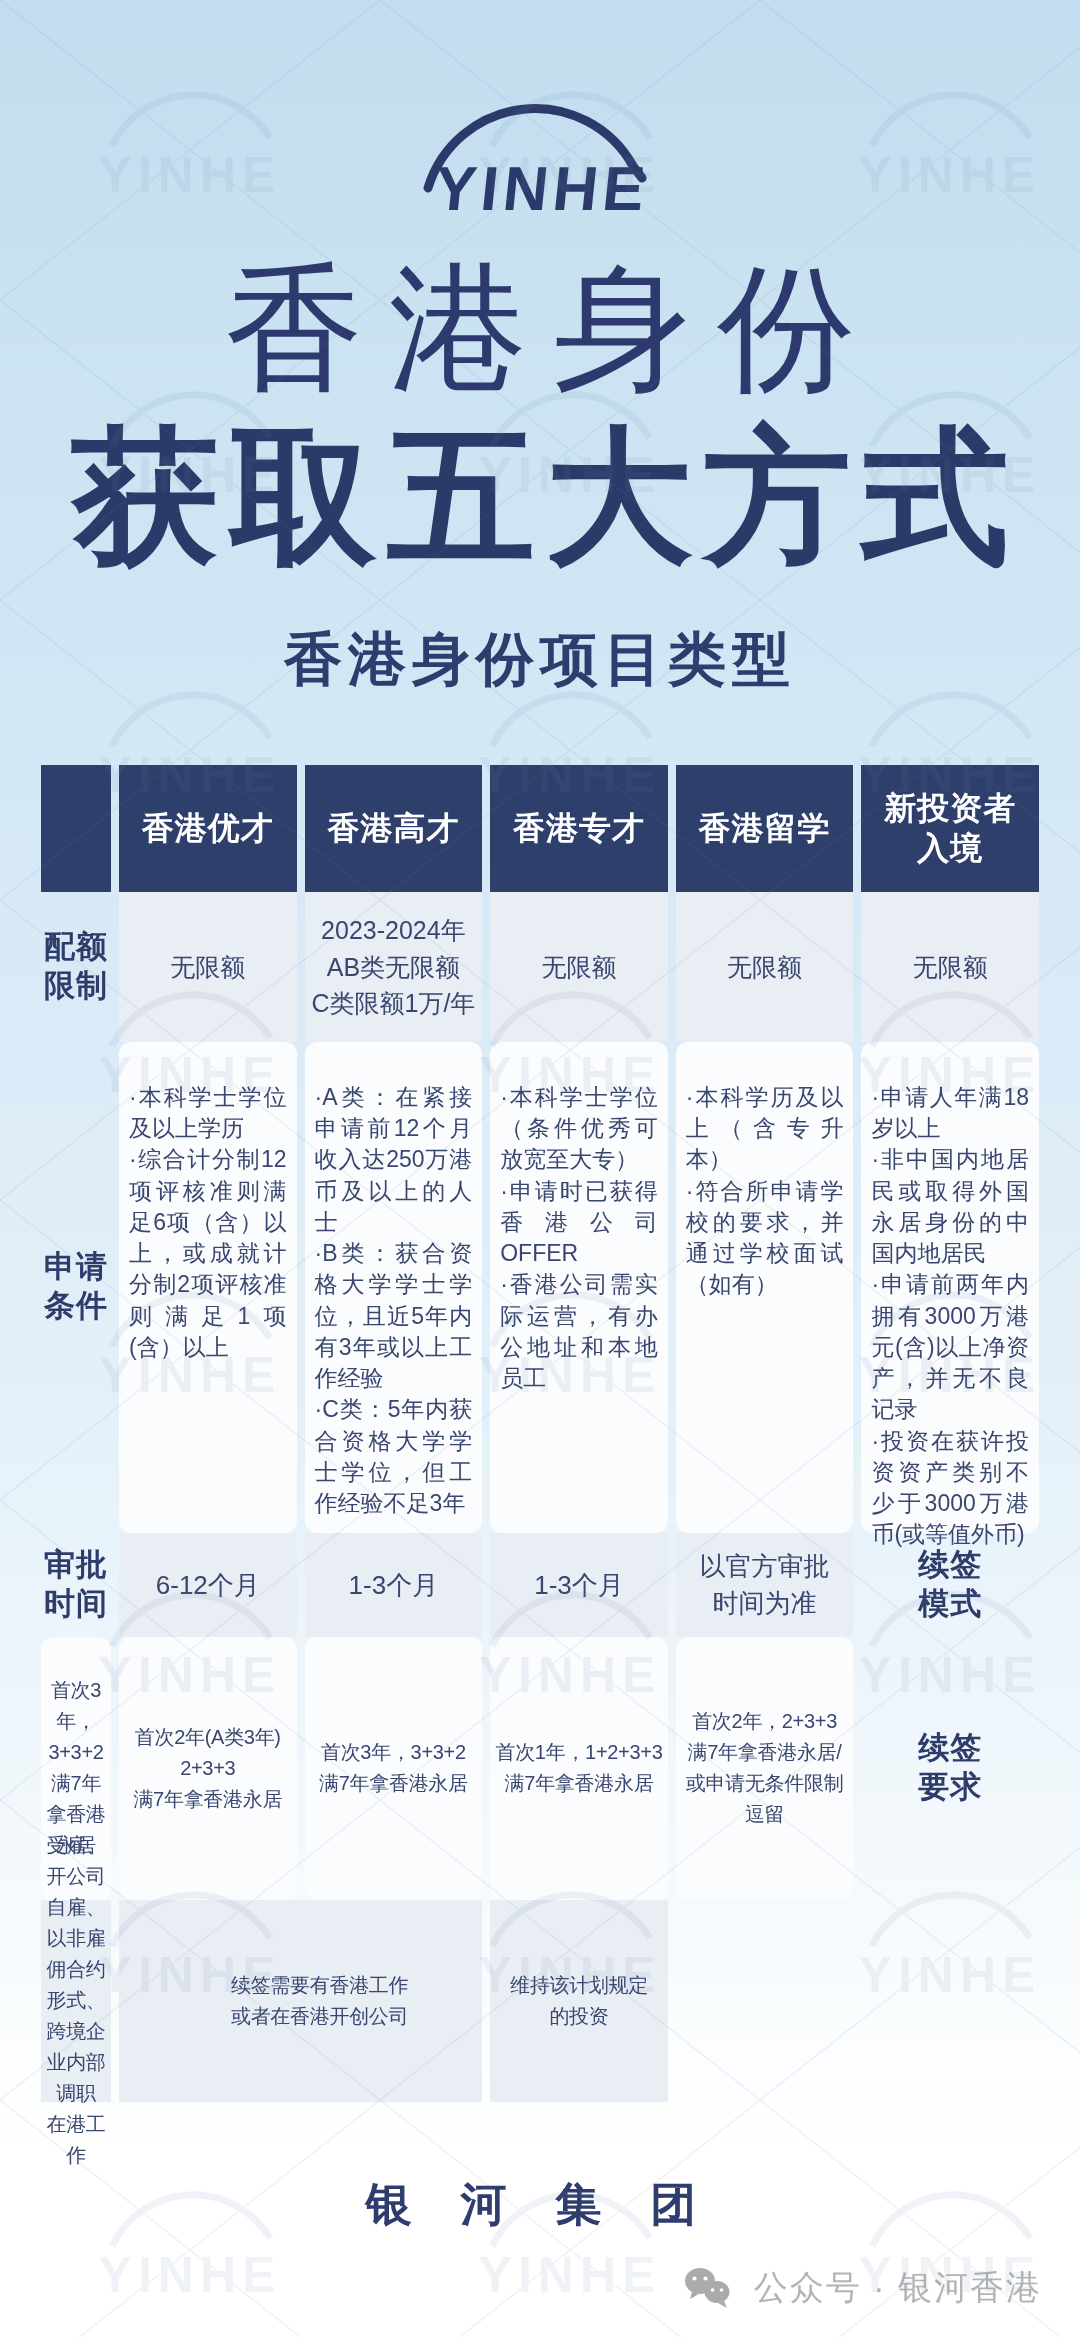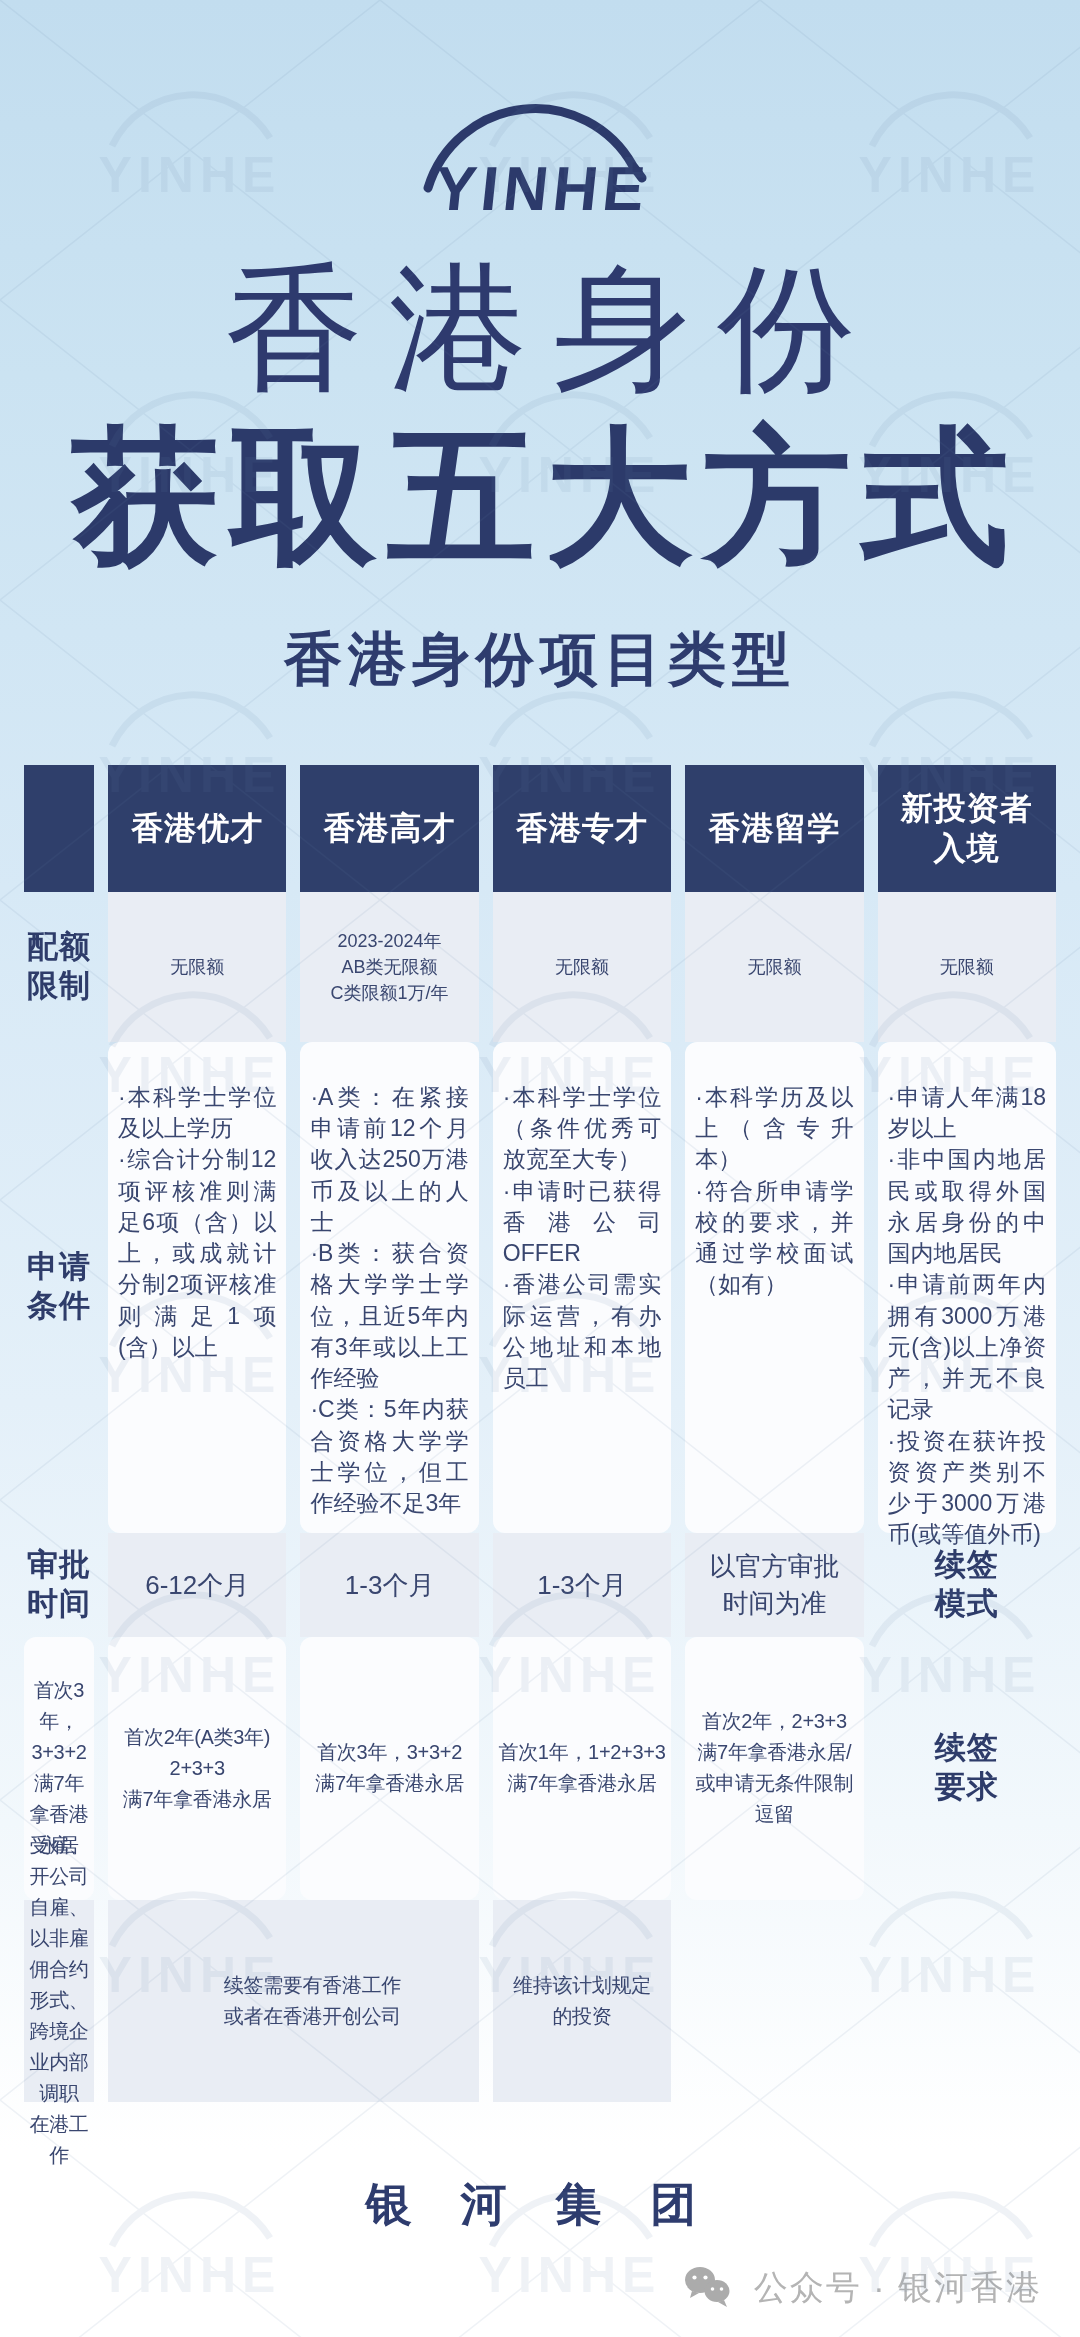--- a/index.html
+++ b/index.html
@@ -27,60 +27,60 @@
     letter-spacing:10px;text-indent:10px;color:#2c3a6a;
   }
   .subtitle{
     margin:44px 0 0;
     font-size:58px;font-weight:700;letter-spacing:6px;color:#2e3c6e;
   }
 
   
   .tbl{
     position:relative;z-index:2;
-    margin:66px 24px 0;
+    margin:66px 41px 0;
     display:grid;
     grid-template-columns:70px repeat(5,1fr);
     grid-template-rows:127px 150px 491px 104px 263px 202px;
-    column-gap:14px;
+    column-gap:8px;
   }
   .cell{min-width:0;display:flex;align-items:center;justify-content:center;text-align:center;white-space:pre-line;}
   .th{
     background:#2f3f6b;color:#ffffff;
     font-weight:700;font-size:32px;line-height:1.25;letter-spacing:1px;
   }
   .corner{background:#2f3f6b;}
   .lab{
     background:transparent;color:#2e3c6a;
     font-weight:700;font-size:31px;line-height:1.25;letter-spacing:1px;
   }
   .g{background:#e9edf4;}
   .w{background:#fbfcfe;border-radius:12px;}
   .c{color:#39466f;}
-  .r1{font-size:18px;line-height:1.45;font-weight:500;}
+  .r1{font-size:25px;line-height:1.45;font-weight:500;}
   .r2{
     font-size:23px;line-height:1.36;font-weight:500;
     align-items:flex-start;justify-content:flex-start;
     text-align:justify;text-justify:inter-ideograph;
     padding:40px 10px 10px;
   }
   .r3{font-size:26px;line-height:1.4;font-weight:500;}
   .r4{font-size:20px;line-height:1.55;font-weight:500;letter-spacing:-0.3px;padding:0 2px;}
   .r5{font-size:20px;line-height:1.55;font-weight:500;letter-spacing:-0.3px;padding:0 2px;}
   .span2{grid-column:span 2;padding-left:40px;}
 
   
   .brand{
     position:relative;z-index:2;
     margin-top:72px;text-align:center;
     font-size:46px;font-weight:900;letter-spacing:18px;color:#2e3c6e;
   }
   .wechat{
     position:absolute;z-index:2;right:38px;bottom:26px;
-    display:flex;align-items:flex-start;gap:20px;
+    display:flex;align-items:center;gap:20px;
     color:#b4b4b4;font-size:34px;font-weight:500;letter-spacing:2px;
   }
   .wechat svg{display:block;}
 </style>
 </head>
 <body>
 
 <div class="page">
 
   <div class="hero">

